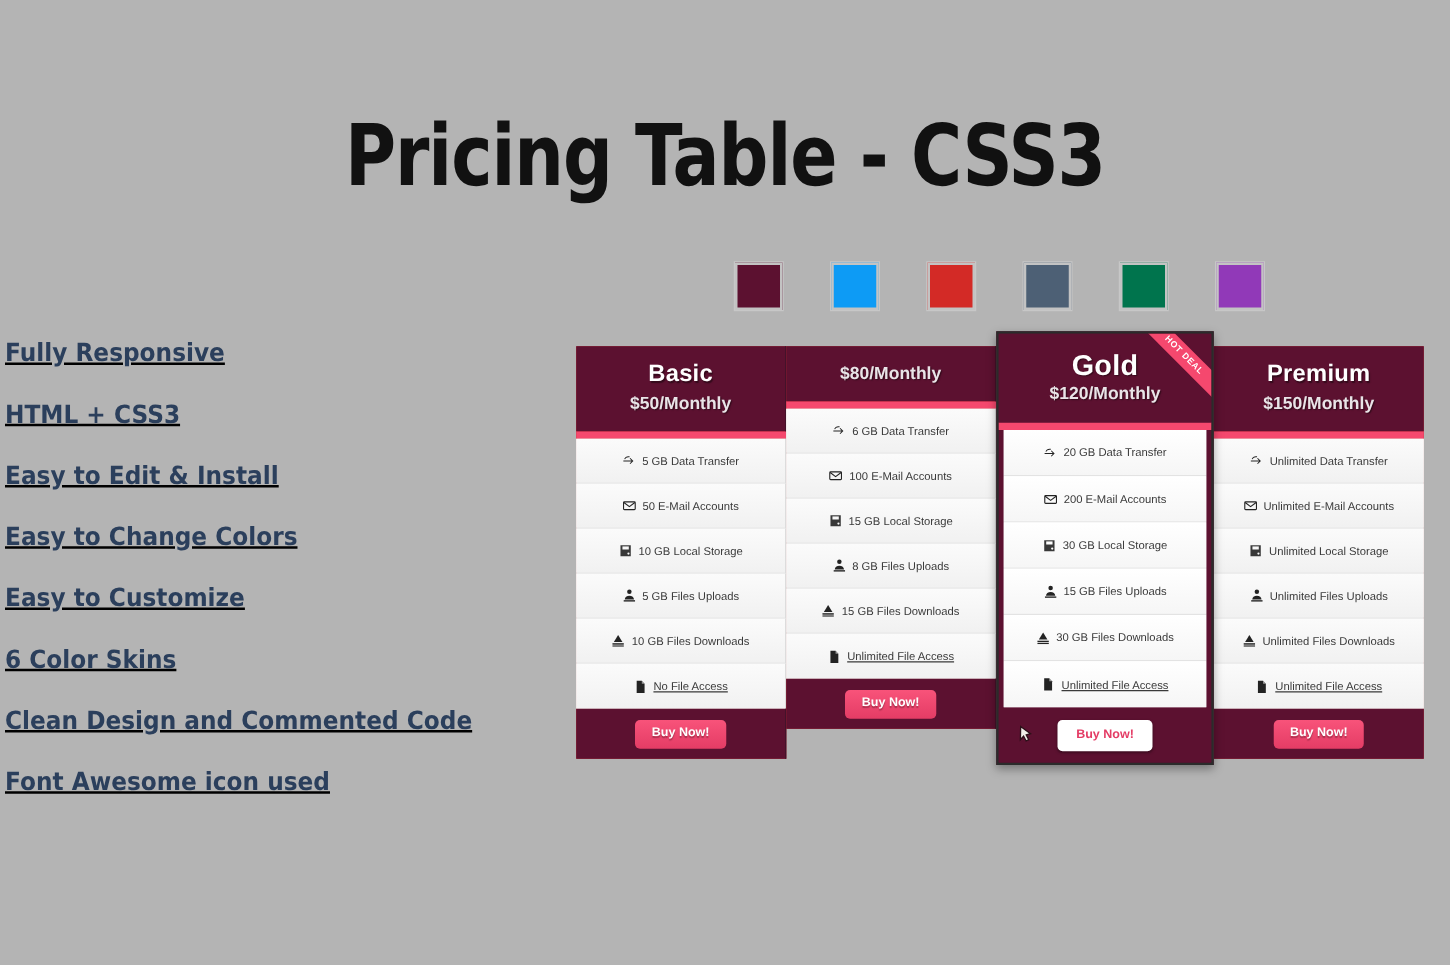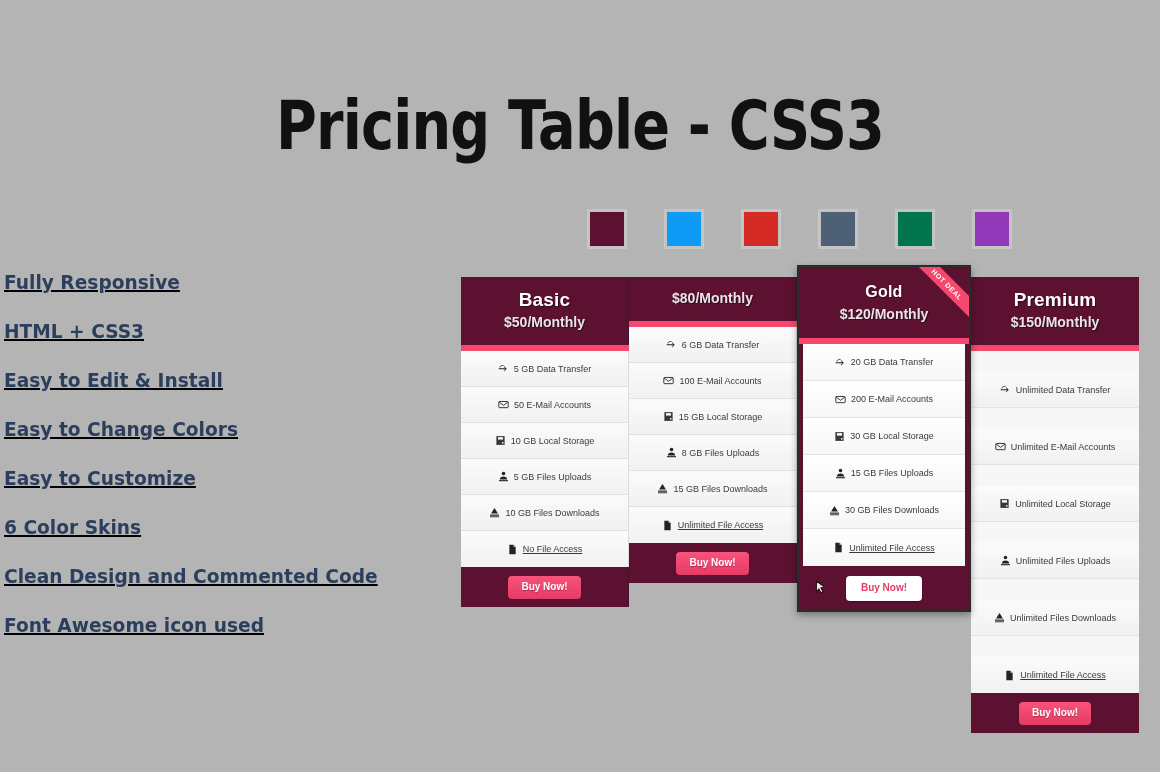--- a/index.html
+++ b/index.html
@@ -122,21 +122,21 @@
     align-items: center;
     justify-content: center;
     gap: 5px;
     border-bottom: 1px solid #e3e3e3;
     border-right: 1px solid #dcdcdc;
     font-size: 9px;
     color: #3a3a3a;
     white-space: nowrap;
     background: linear-gradient(#fbfbfb, #f1f1f1);
   }
-  .plan:last-child .feature-row { border-right: none; margin-top: 21px; }
+  .plan:last-child .feature-row { border-right: none; }
   .feature-row:last-child { border-bottom: none; text-decoration: underline; }
   .feature-row .fr-icon {
     width: 11px;
     height: 11px;
     display: inline-flex;
     align-items: center;
     justify-content: center;
     color: #232323;
     flex: 0 0 auto;
   }
@@ -173,21 +173,21 @@
     margin-top: -12px;
     z-index: 5;
     background: #5c1130;
     border: 2px solid #2b2b2b;
     box-shadow: 0 3px 7px rgba(0,0,0,0.35);
   }
   .plan.featured .plan-head {
     border-right: none;
     padding: 13px 4px 13px 4px;
   }
-  .plan.featured .plan-name { font-size: 16px; }
+  .plan.featured .plan-name { font-size: 23px; }
   .plan.featured .plan-features { background: #ffffff; margin: 0 4px; }
   .plan.featured .feature-row {
     border-right: none;
     background: linear-gradient(#ffffff, #f6f6f6);
     height: 37px;
   }
   .plan.featured .plan-foot {
     border-right: none;
     height: 44px;
     position: relative;

